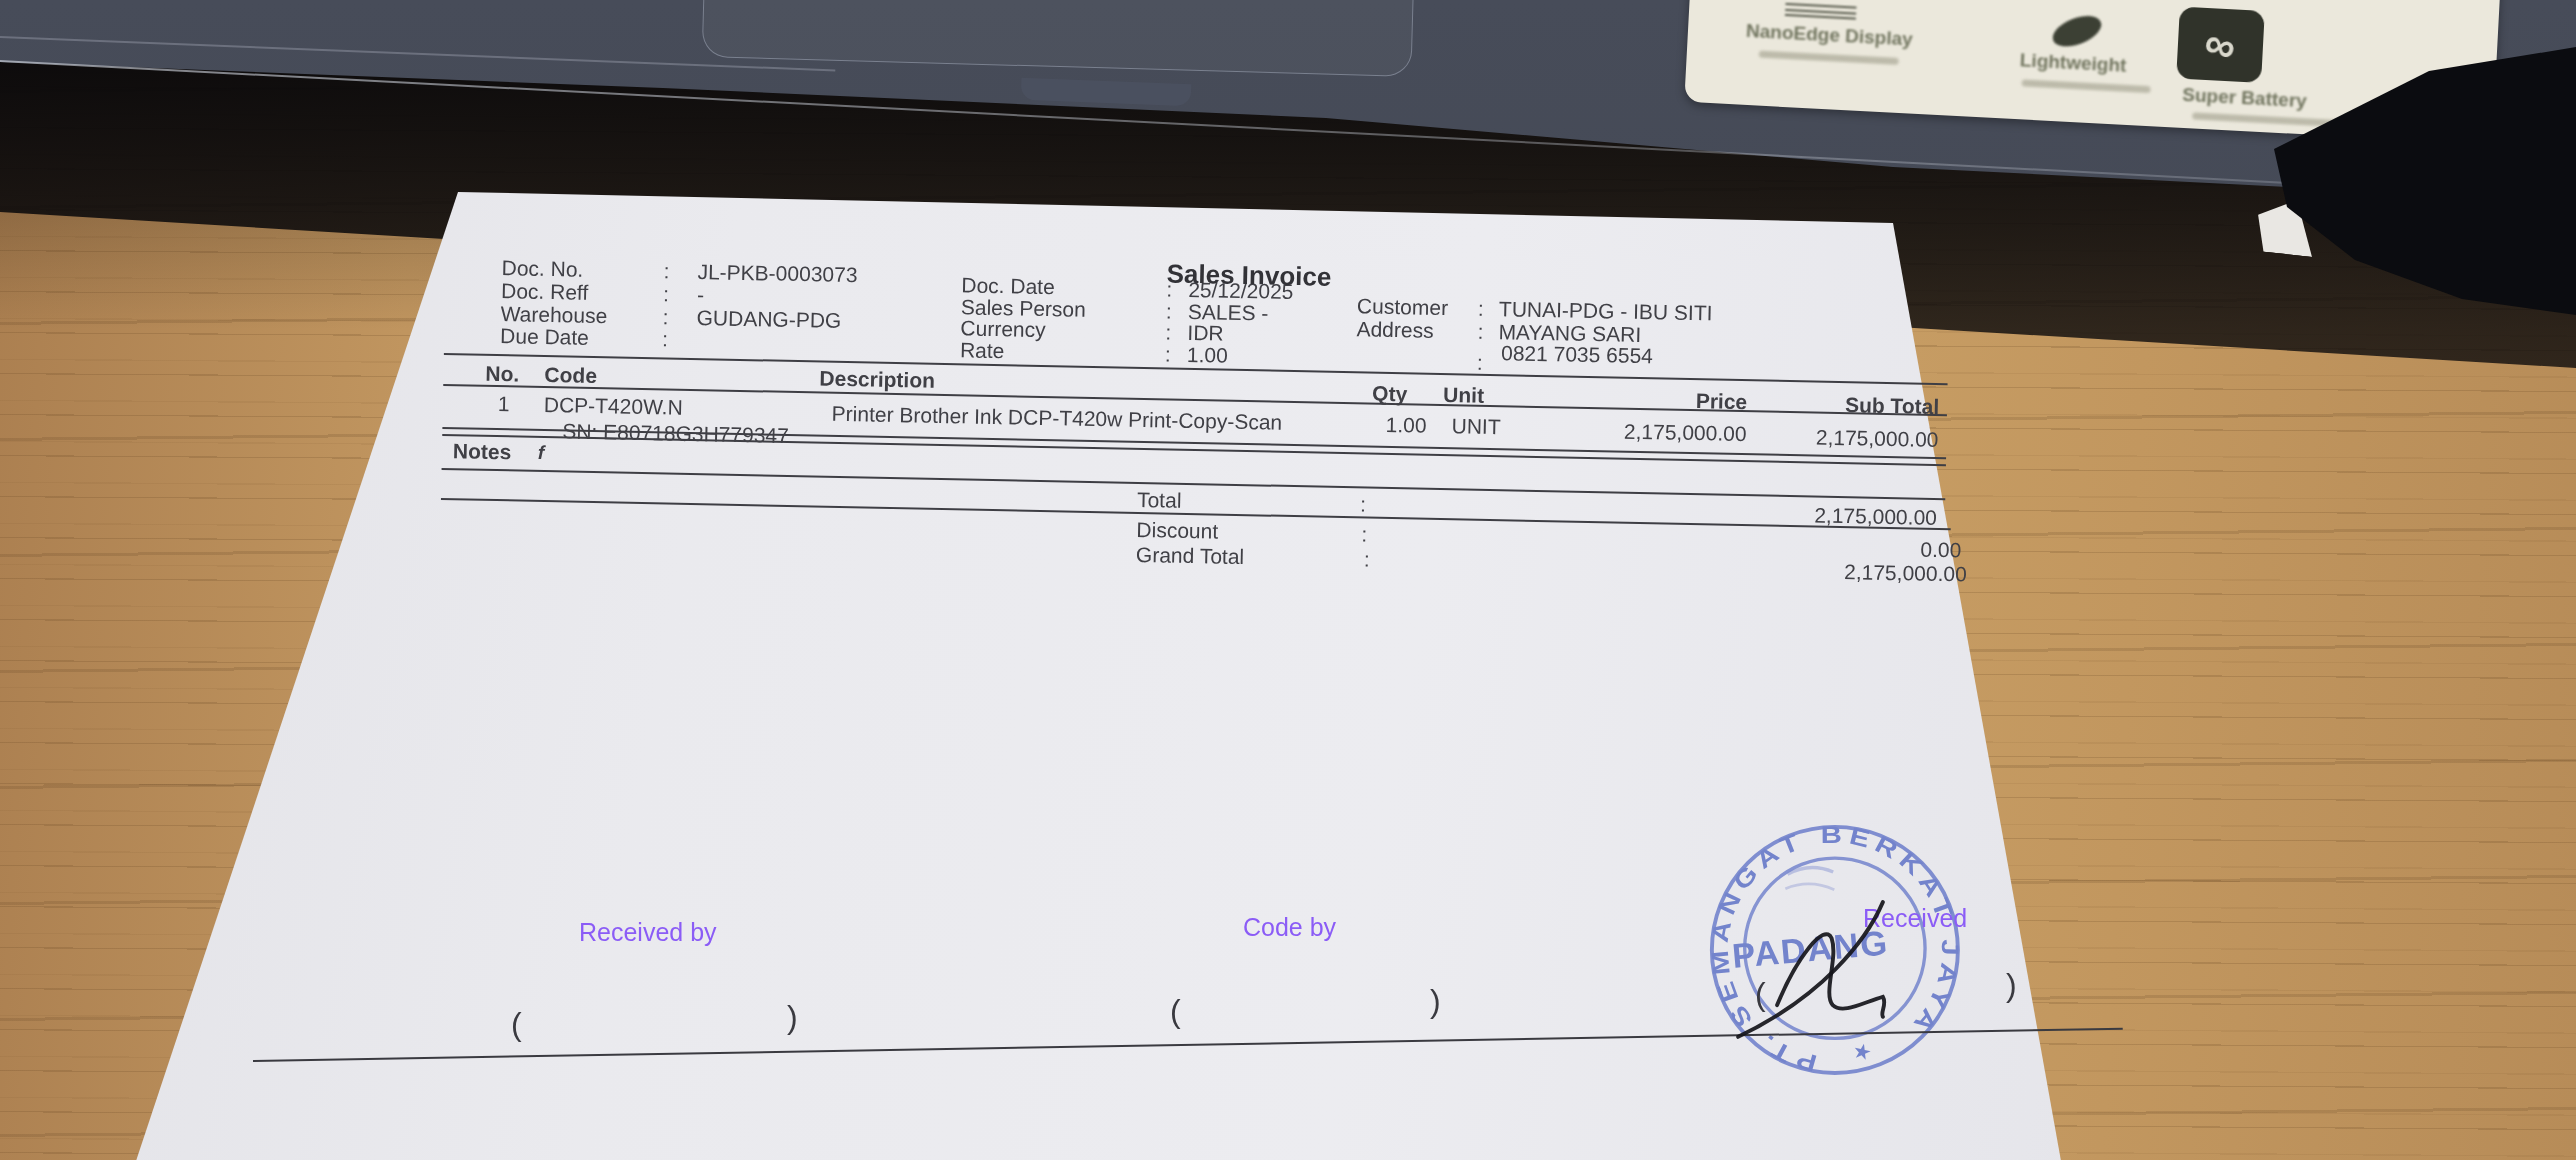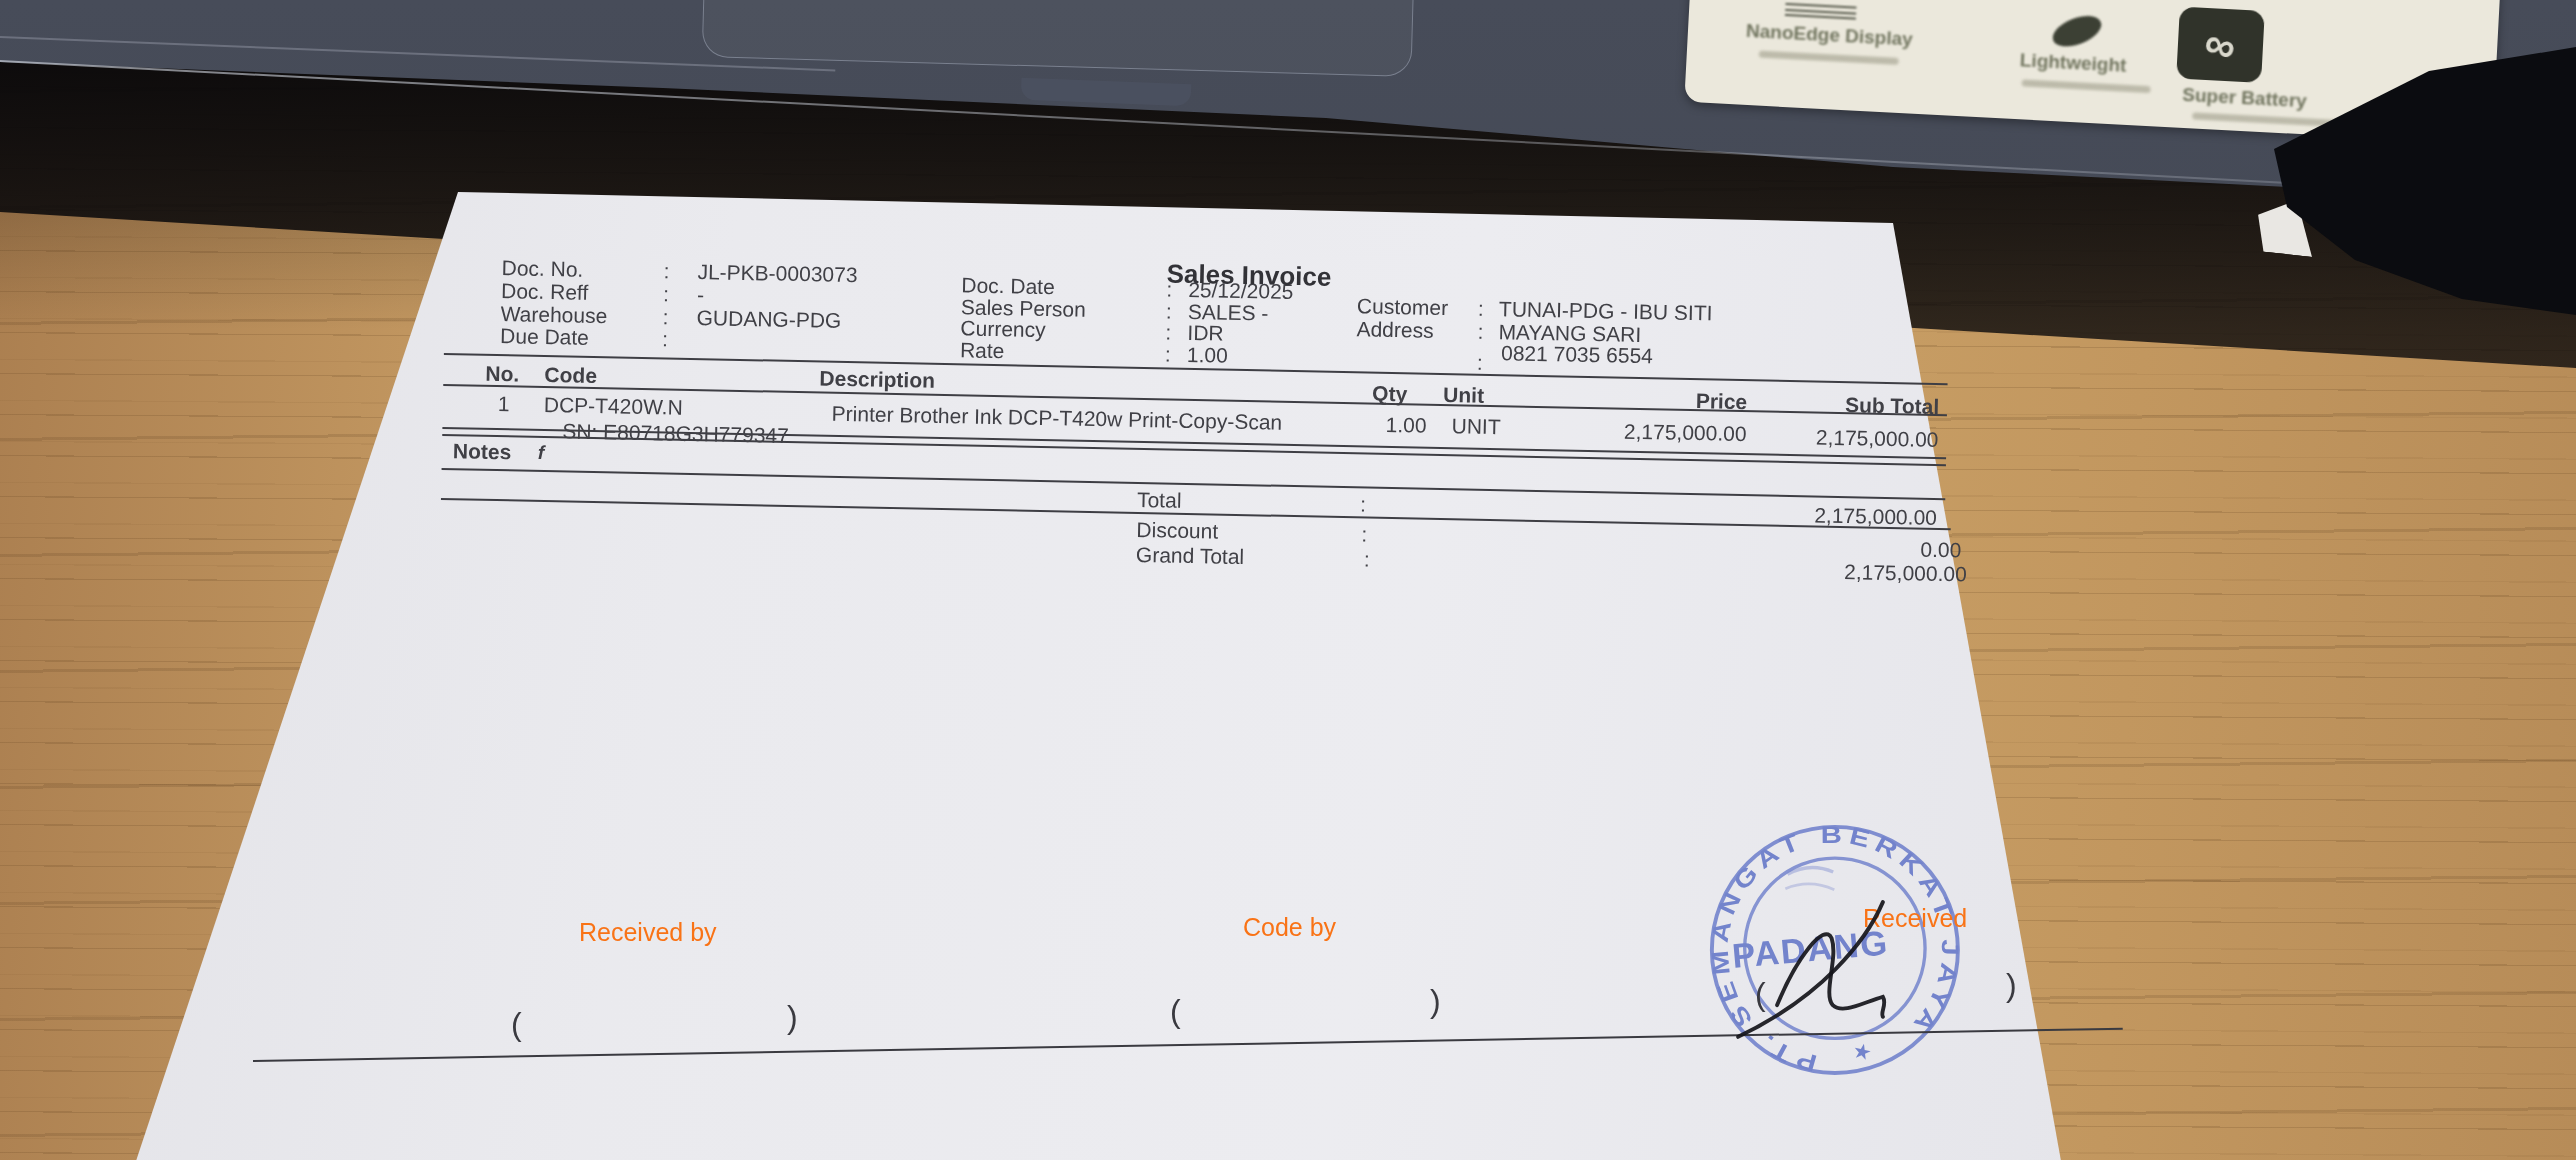--- a/index.html
+++ b/index.html
@@ -66,21 +66,21 @@
   .txt{position:absolute;color:#404046;font-size:21px;white-space:nowrap;}
   .bold{font-weight:bold;}
   .rline{position:absolute;height:2.2px;background:#3e3e44;}
   .racell{text-align:right;}
 
   #top-group{position:absolute;left:446px;top:248px;width:1526px;height:312px;
     transform:rotate(1.15deg);transform-origin:0 0;}
   #sig-group{position:absolute;inset:0;}
 
   .paren{font-size:32px;font-weight:300;color:#3a3a40;}
-  .sig-label{font-size:25px;color:#f97316;}
+  .sig-label{font-size:25px;color:#8b5cf6;}
 
   .bottom-line{position:absolute;left:253px;top:1060px;width:1870px;height:2.2px;
     background:#3a3a40;transform:rotate(-0.99deg);transform-origin:left center;}
 
   .stamp-svg{position:absolute;left:1704px;top:823px;width:264px;height:275px;
     opacity:.82;filter:blur(0.7px);}
   .signature-svg{position:absolute;left:1699px;top:891px;width:223px;height:167px;}
 </style>
 </head>
 <body>

